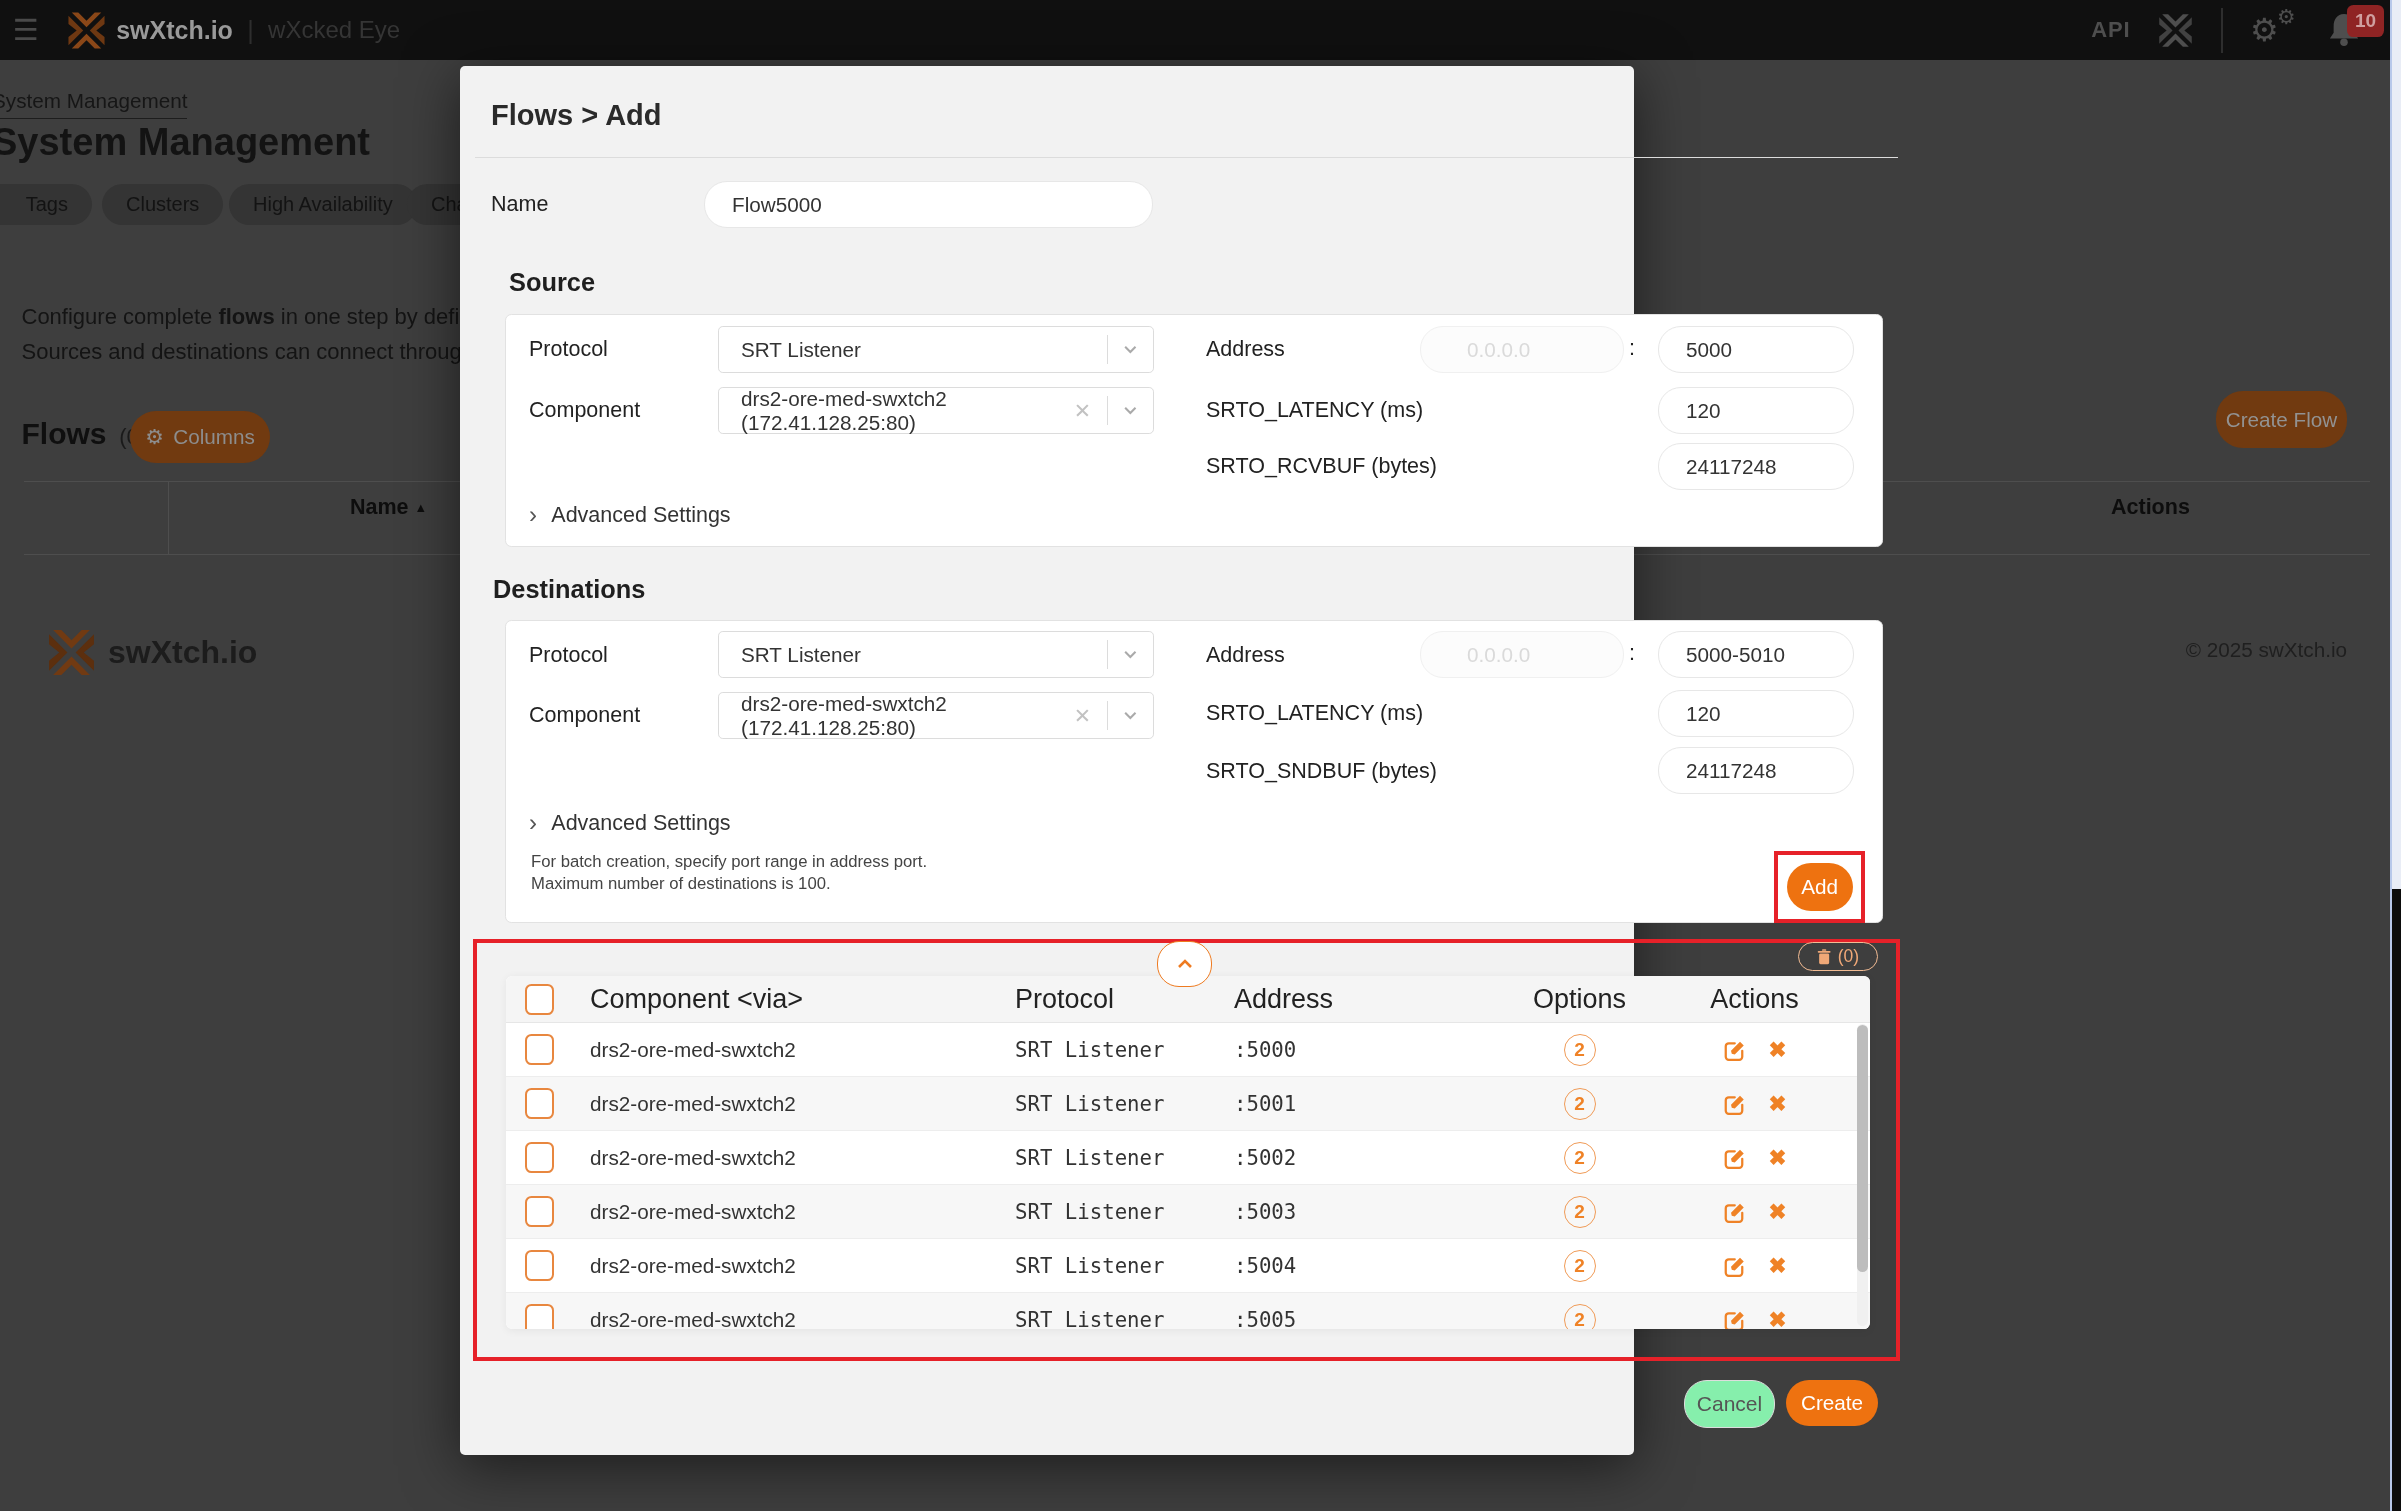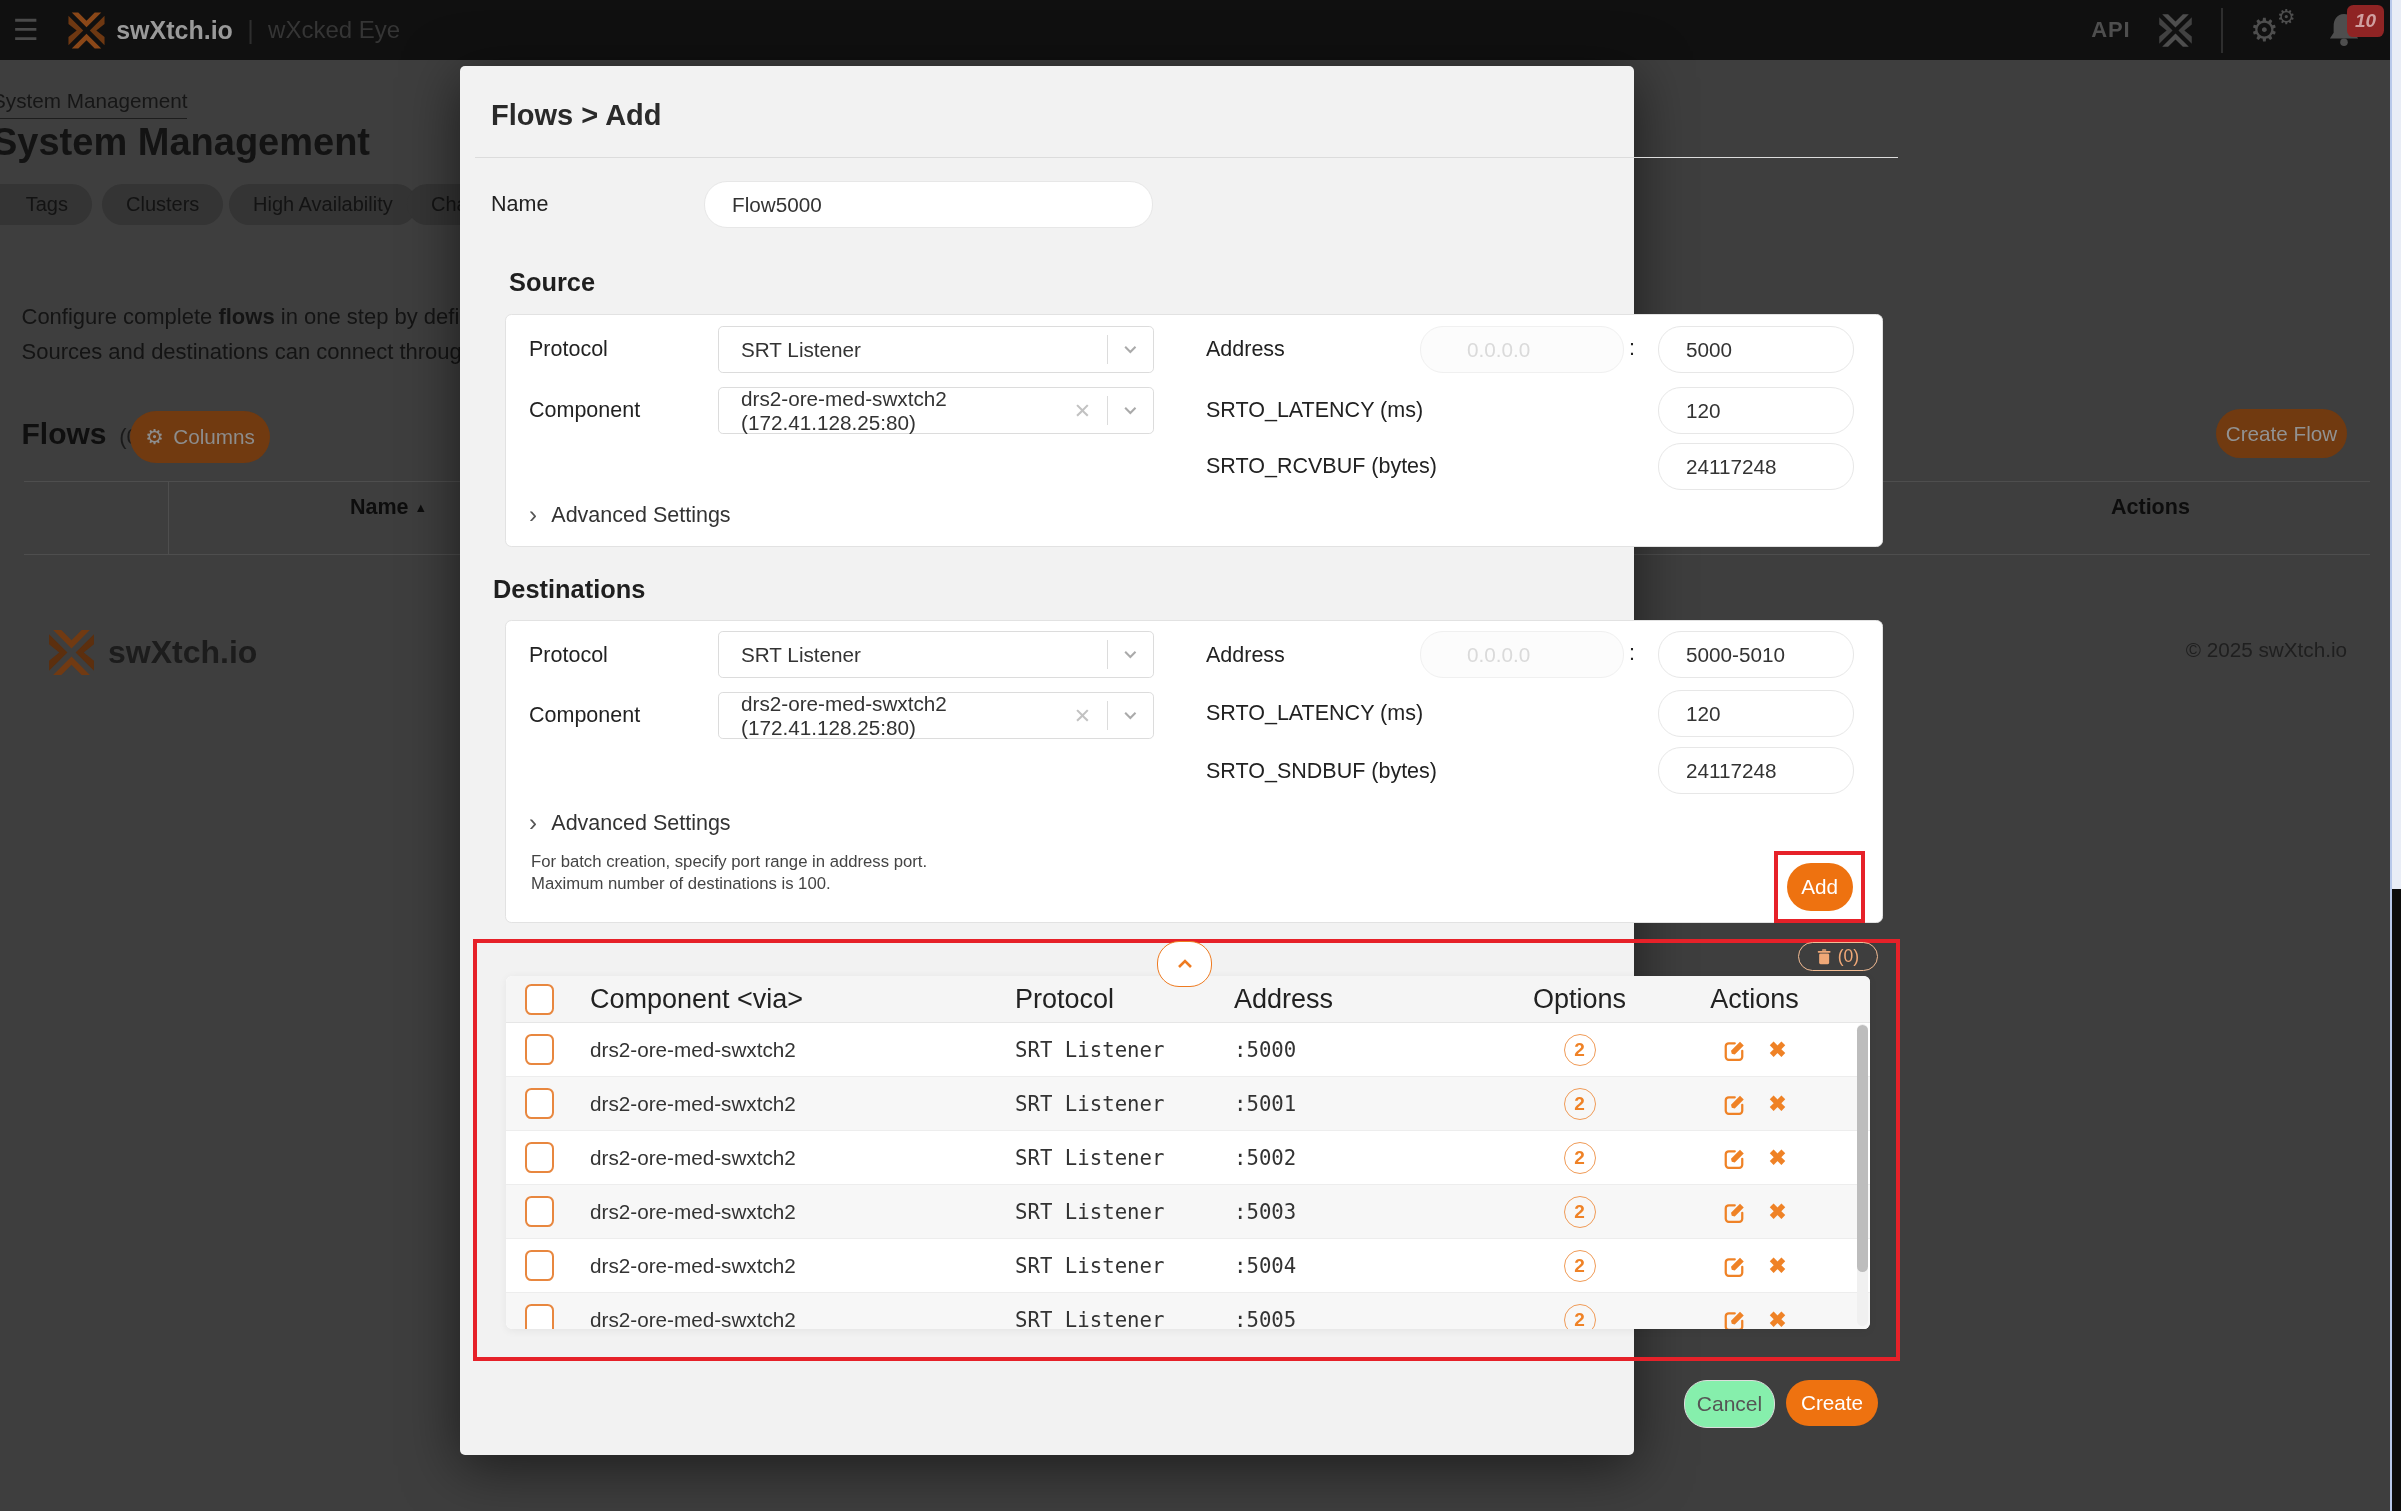--- a/index.html
+++ b/index.html
@@ -17,21 +17,21 @@
   .brand-x{width:41px;height:41px;}
   .brand-name{font-size:25px;font-weight:bold;color:#9a9a9a;margin-left:9.5px;}
   .brand-sep{color:#2e2e2e;font-size:25.4px;margin:0 14.3px;}
   .brand-product{font-size:24px;color:#353535;}
   .topbar-right{margin-left:auto;display:flex;align-items:center;margin-right:35px;gap:27px;}
   .api-label{font-size:22px;font-weight:bold;color:#4e4e4e;letter-spacing:0.8px;}
   .top-x{width:37px;height:37px;}
   .top-divider{width:1.6px;height:45px;background:#2e2e2e;}
   .gears{color:#4e4e4e;font-size:32px;position:relative;width:51px;}
   .gears .g2{position:absolute;font-size:20.7px;top:-6.4px;left:27px;}
-  .bellwrap{position:relative;width:38px;height:41px;font-style:italic;}
+  .bellwrap{position:relative;width:38px;height:41px;}
   .badge{position:absolute;top:-4.8px;left:19px;min-width:37px;height:32px;background:#8f2424;color:#cf9f9f;
          font-size:19px;font-weight:bold;border-radius:6.4px;display:flex;align-items:center;justify-content:center;}
 
   
   .crumb{left:-8px;top:89px;font-size:20.7px;color:#161616;border-bottom:1.6px solid #1d1d1d;padding-bottom:4.8px;}
   .pagetitle{left:-8px;top:121px;font-size:38px;font-weight:600;color:#131313;}
   .tab{top:184px;height:41px;line-height:41px;background:#343434;color:#131313;border-radius:24px;
        font-size:20px;padding:0 24px;}
   .intro{left:21.5px;font-size:22px;color:#141414;}
   .flows-h{left:21.5px;top:417px;font-size:30px;font-weight:bold;color:#0f0f0f;}
@@ -149,21 +149,21 @@
   <p class="abs intro nowrap" style="top:304px;margin:0;"><span>Configure complete </span><b>flows</b><span> in one step by defining a source and</span></p>
   <p class="abs intro nowrap" style="top:339px;margin:0;">Sources and destinations can connect through any swXtch or b</p>
 
   <div class="abs flows-h">
     <span>Flows</span><span class="flows-count">(0)</span>
   </div>
   <div class="abs btn-dim" style="left:130px;top:411px;width:140px;height:52px;">
     <span>⚙</span>
     <span>Columns</span>
   </div>
-  <div class="abs btn-dim" style="left:2216px;top:409px;width:131px;height:49px;background:#713a10;color:#929292;">Create Flow</div>
+  <div class="abs btn-dim" style="left:2216px;top:391px;width:131px;height:57px;background:#713a10;color:#929292;">Create Flow</div>
 
   <div class="abs bg-line" style="left:24px;top:481px;width:2346px;height:0.8px;"></div>
   <div class="abs bg-line" style="left:24px;top:554px;width:2346px;height:0.8px;"></div>
   <div class="abs bg-line" style="left:168px;top:481px;width:0.8px;height:73px;"></div>
   <div class="abs bg-th" style="left:350px;top:495px;">
     <span>Name</span>
     <span style="font-size:12.7px;position:relative;top:-2.4px;">▲</span>
   </div>
   <div class="abs bg-th" style="left:2111px;top:495px;">Actions</div>
 

